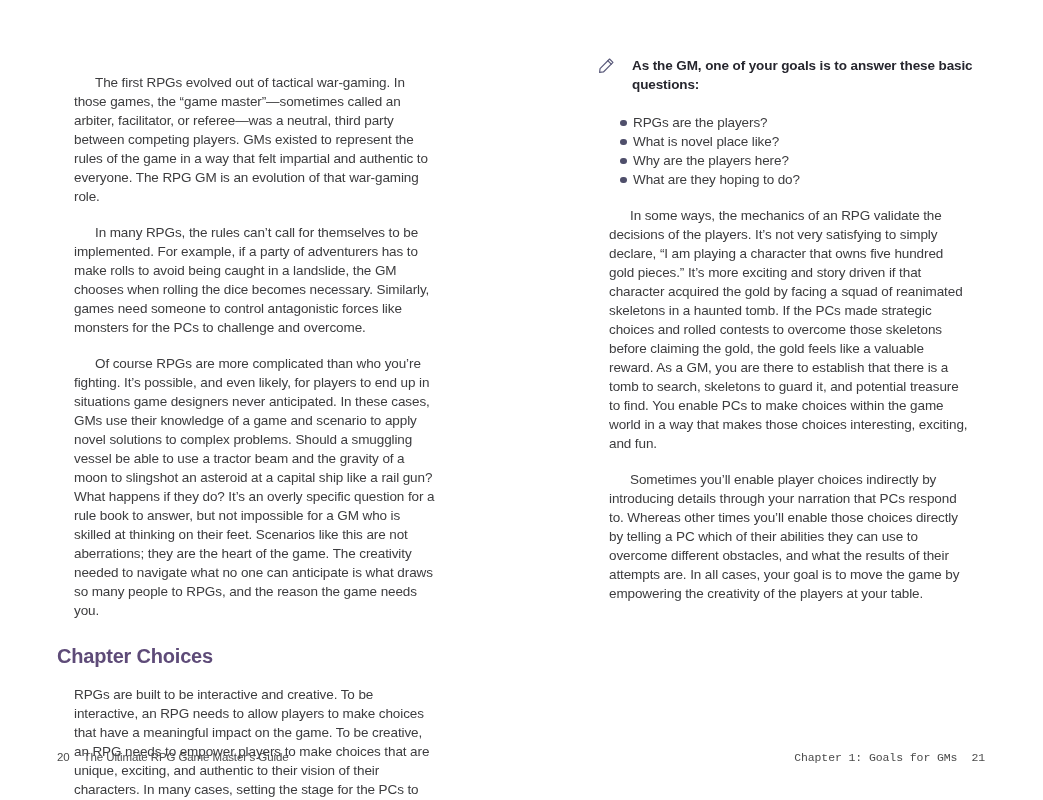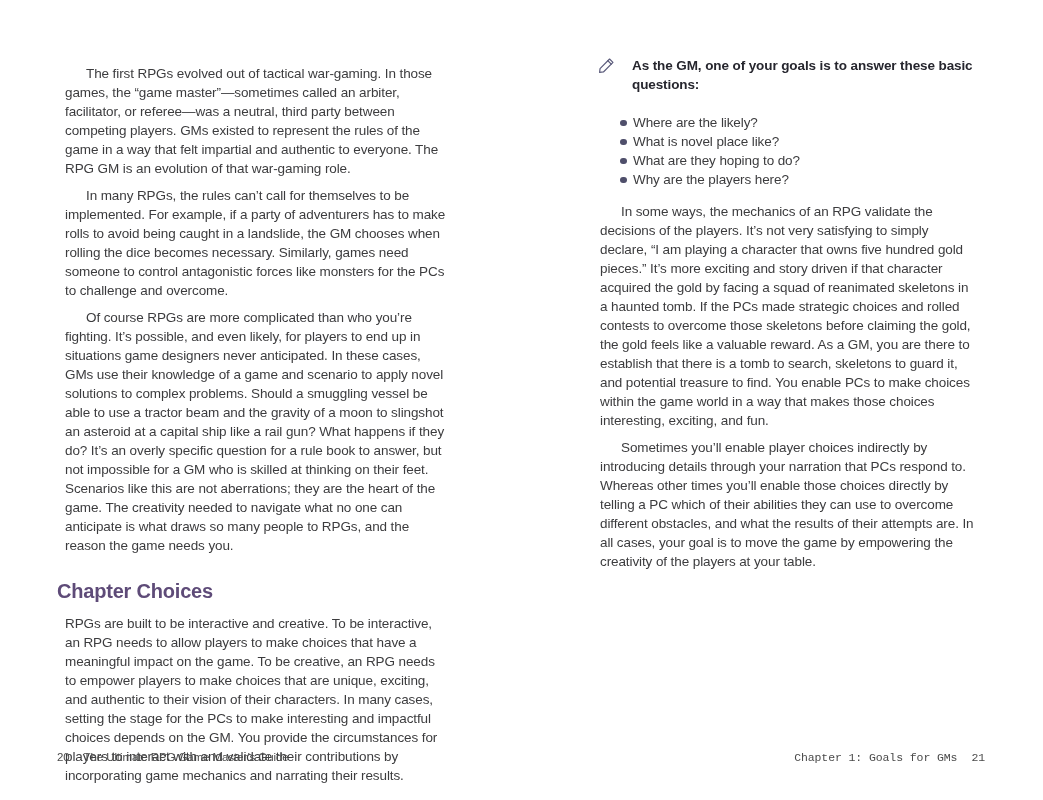--- a/index.html
+++ b/index.html
@@ -17,21 +17,21 @@
     color: var(--body-text, #3c3c3e);
   }
   .column {
     position: absolute;
     top: 56px;
   }
   .column.left  { left: 57px;  width: 398px; }
   .column.right { left: 592px; width: 393px; }
 
   p.body {
-    margin: 8px;
+    margin: 17px;
     font-size: 13.5px;
     line-height: 19px;
     letter-spacing: -0.1px;
     color: var(--body-text, #3c3c3e);
   }
   p.body.indent { text-indent: 21px; }
 
   h2.section-heading {
     margin: 24px 0 11px 0;
     font-size: 20px;
@@ -117,24 +117,24 @@
     <div class="callout">
       <span class="icon-wrap">
         <svg viewBox="0 0 20 20" fill="none" stroke="currentColor" stroke-width="1.4" stroke-linejoin="round" stroke-linecap="round" aria-hidden="true">
           <path d="M13.6 2.4 L17.6 6.4 L6.4 17.6 L1.9 18.1 L2.4 13.6 Z"></path>
           <path d="M11.6 4.4 L15.6 8.4"></path>
         </svg>
       </span>
       <span class="callout-header">As the GM, one of your goals is to answer these basic questions:</span>
     </div>
     <ul class="question-list">
-      <li>Where are the likely?</li>
+      <li>RPGs are the players?</li>
       <li>What is novel place like?</li>
+      <li>Why are the players here?</li>
       <li>What are they hoping to do?</li>
-      <li>Why are the players here?</li>
     </ul>
     <p class="body indent">In some ways, the mechanics of an RPG validate the decisions of the players. It’s not very satisfying to simply declare, “I am playing a character that owns five hundred gold pieces.” It’s more exciting and story driven if that character acquired the gold by facing a squad of reanimated skeletons in a haunted tomb. If the PCs made strategic choices and rolled contests to overcome those skeletons before claiming the gold, the gold feels like a valuable reward. As a GM, you are there to establish that there is a tomb to search, skeletons to guard it, and potential treasure to find. You enable PCs to make choices within the game world in a way that makes those choices interesting, exciting, and fun.</p>
     <p class="body indent">Sometimes you’ll enable player choices indirectly by introducing details through your narration that PCs respond to. Whereas other times you’ll enable those choices directly by telling a PC which of their abilities they can use to overcome different obstacles, and what the results of their attempts are. In all cases, your goal is to move the game by empowering the creativity of the players at your table.</p>
   </div>
 
   <div class="page-footer left">
     <span>20</span><span class="sep"></span><span>The Ultimate RPG Game Master’s Guide</span>
   </div>
   <div class="page-footer right">
     <span>Chapter 1: Goals for GMs</span><span class="sep"></span><span>21</span>

